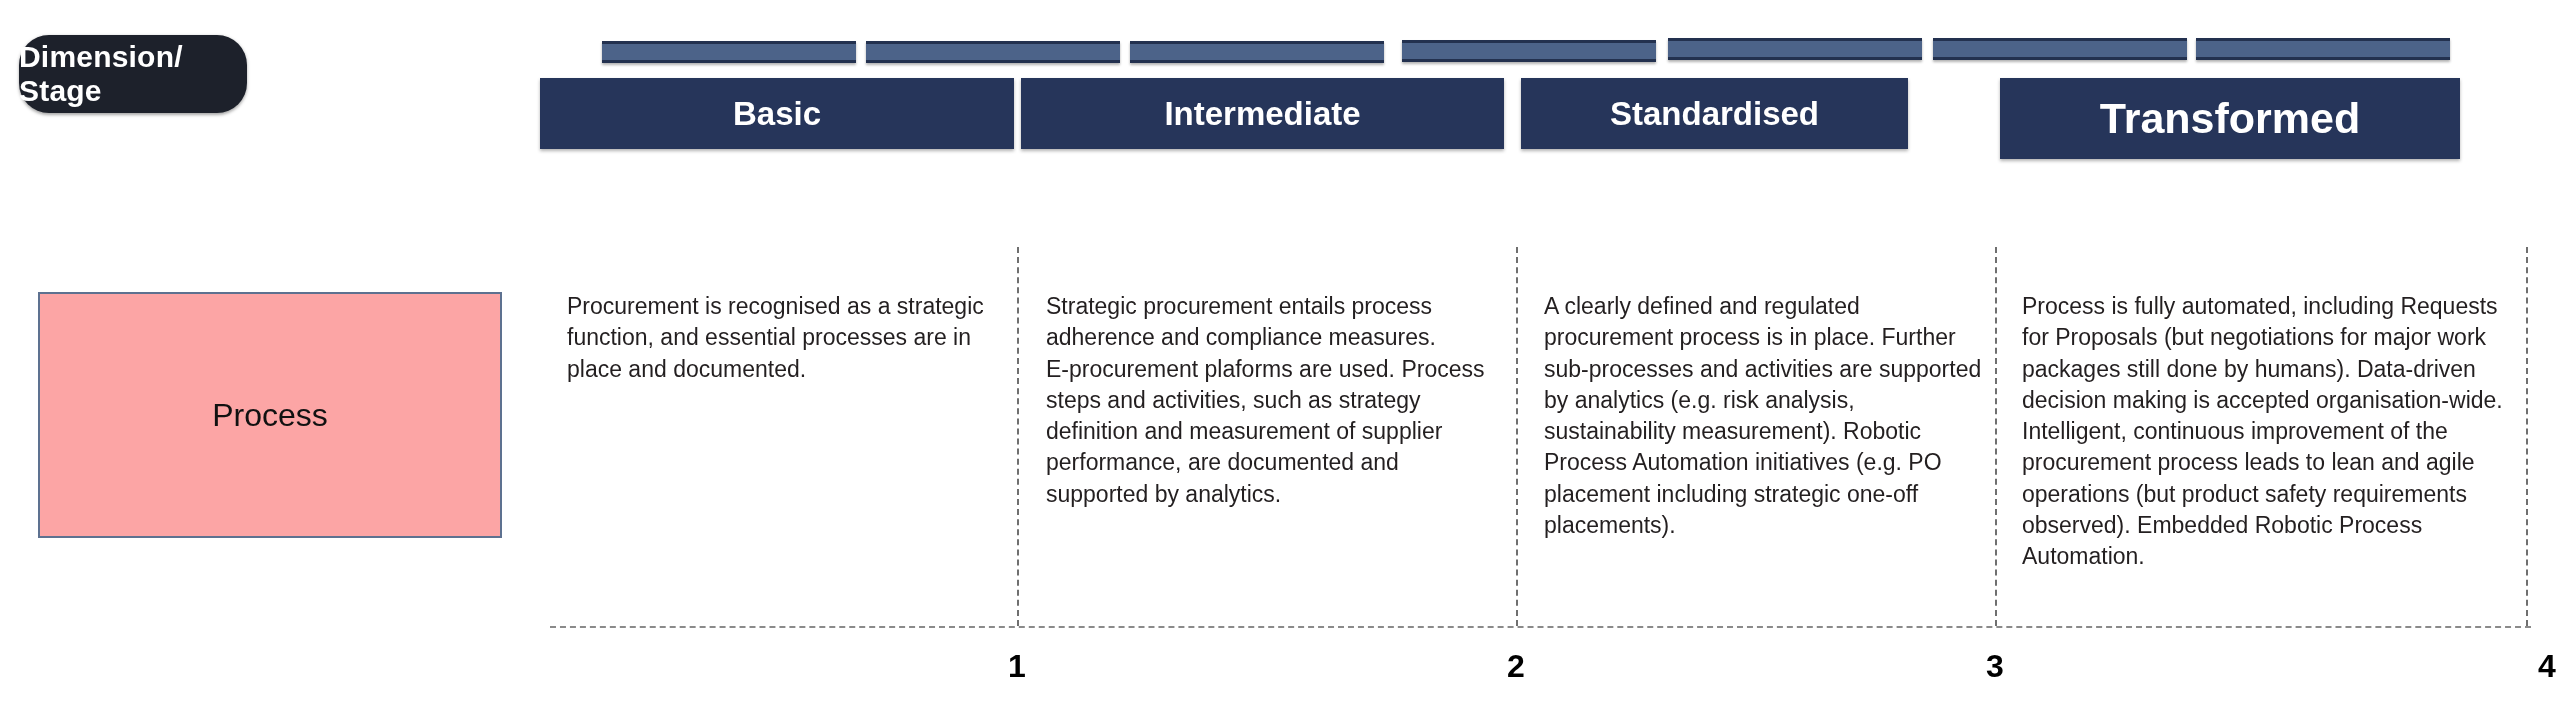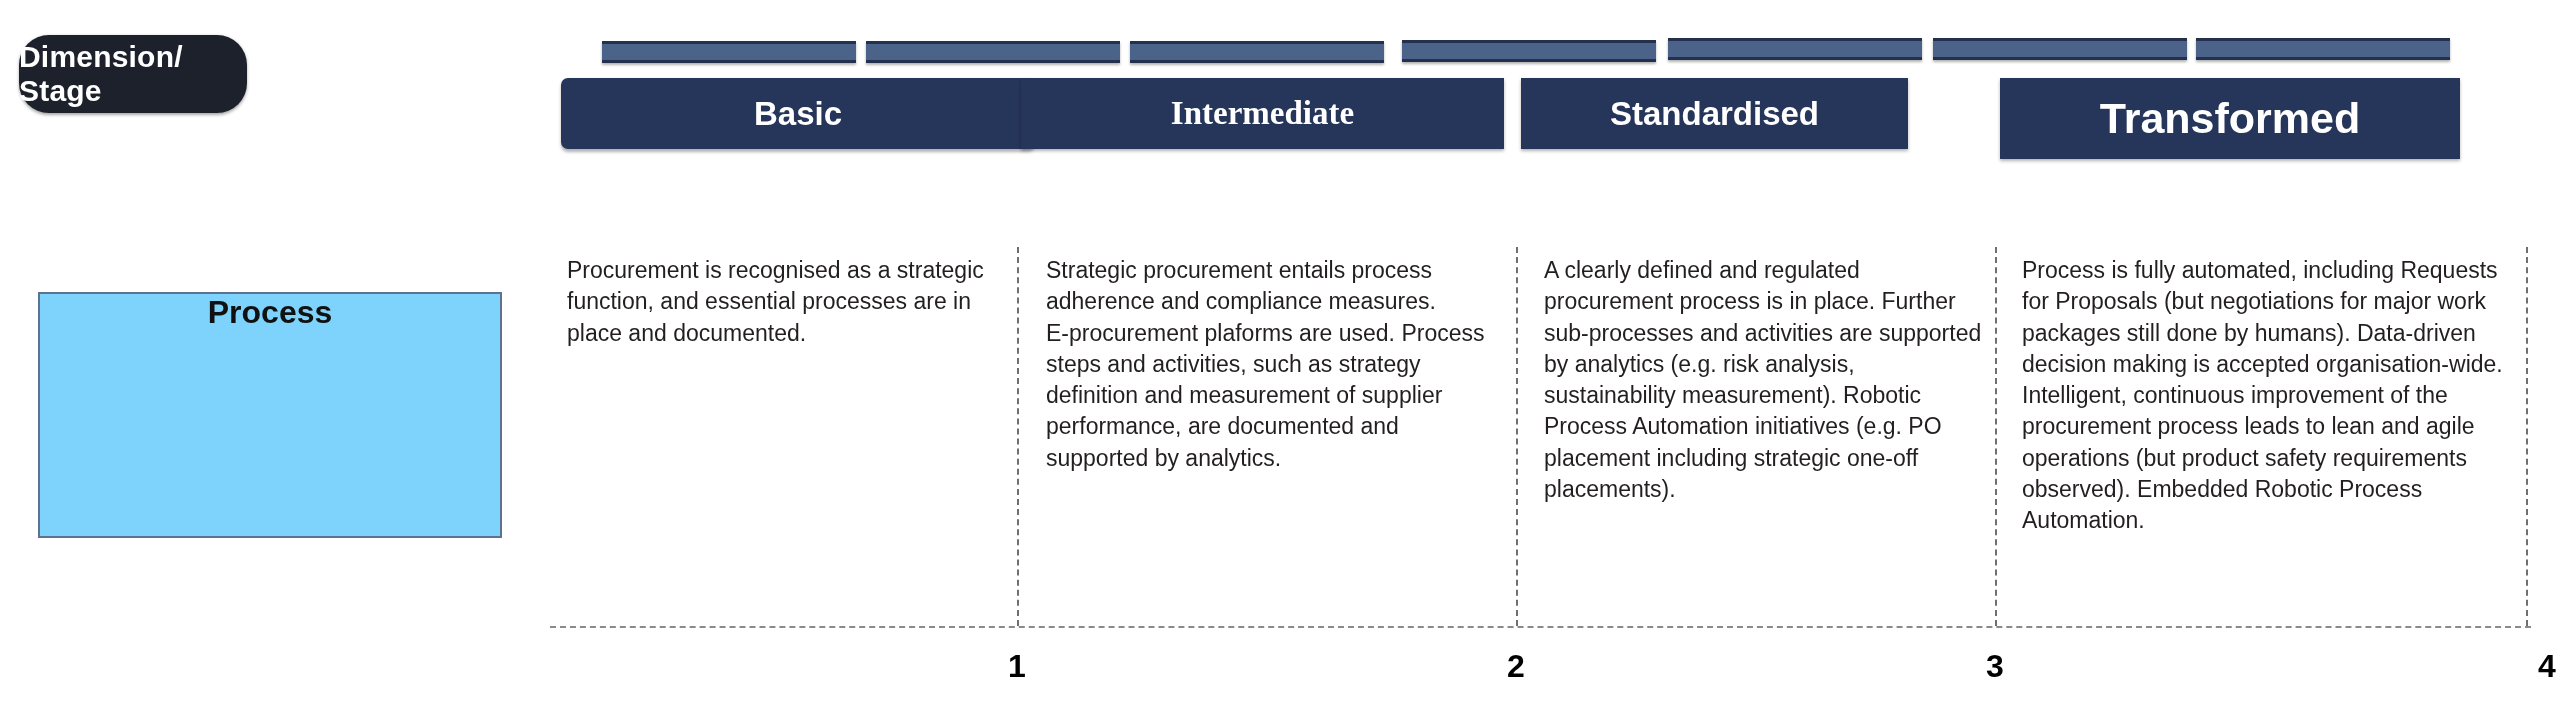--- a/index.html
+++ b/index.html
@@ -53,37 +53,38 @@
     align-items: center;
     justify-content: center;
     font-weight: bold;
     box-shadow: 0 2.4px 3.2px rgba(0,0,0,0.30);
     box-sizing: border-box;
   }
 
   
   .dim-cell {
     position: absolute;
-    background: #7dd3fc;
+    background: #fca5a5;
     border: 2.4px solid #5d7190;
     display: flex;
-    align-items: flex-start;
+    align-items: center;
     justify-content: center;
     color: #111111;
-    font-weight: bold;
+    font-weight: normal;
     box-sizing: border-box;
   }
 
   
   .cell-text {
     position: absolute;
     color: #231f20;
     line-height: 1.36;
     white-space: pre-line;
     box-sizing: border-box;
+    margin-top: 36px;
   }
 
   
   .vdash {
     position: absolute;
     width: 0;
     border-left: 2.4px dashed #6f6f6f;
   }
   .hdash {
     position: absolute;
@@ -110,25 +111,25 @@
   <div class="tabbar" style="left:1130px; top:41px; width:254px;"></div>
   <div class="tabbar" style="left:1402px; top:40px; width:254px;"></div>
   <div class="tabbar" style="left:1668px; top:38px; width:254px;"></div>
   <div class="tabbar" style="left:1933px; top:38px; width:254px;"></div>
   <div class="tabbar" style="left:2196px; top:38px; width:254px;"></div>
 
   <div class="dim-header" style="left:19px; top:35px; width:228px; height:78px; font-size:30px;border-radius:30px;">
     <span>Dimension/ Stage</span>
   </div>
 
-  <div class="stage-header" style="left:561px; top:78px; width:474px; height:71px; font-size:33px;border-radius:7px;">
+  <div class="stage-header" style="left:540px; top:78px; width:474px; height:71px; font-size:33px;">
     <span>Basic</span>
   </div>
 
-  <div class="stage-header" style="left:1021px; top:78px; width:483px; height:71px; font-size:33px;font-family:Liberation Serif, serif;">
+  <div class="stage-header" style="left:1021px; top:78px; width:483px; height:71px; font-size:33px;">
     <span>Intermediate</span>
   </div>
 
   <div class="stage-header" style="left:1521px; top:78px; width:387px; height:71px; font-size:33px;">
     <span>Standardised</span>
   </div>
 
   <div class="stage-header" style="left:2000px; top:78px; width:460px; height:81px; font-size:43px;">
     <span>Transformed</span>
   </div>

